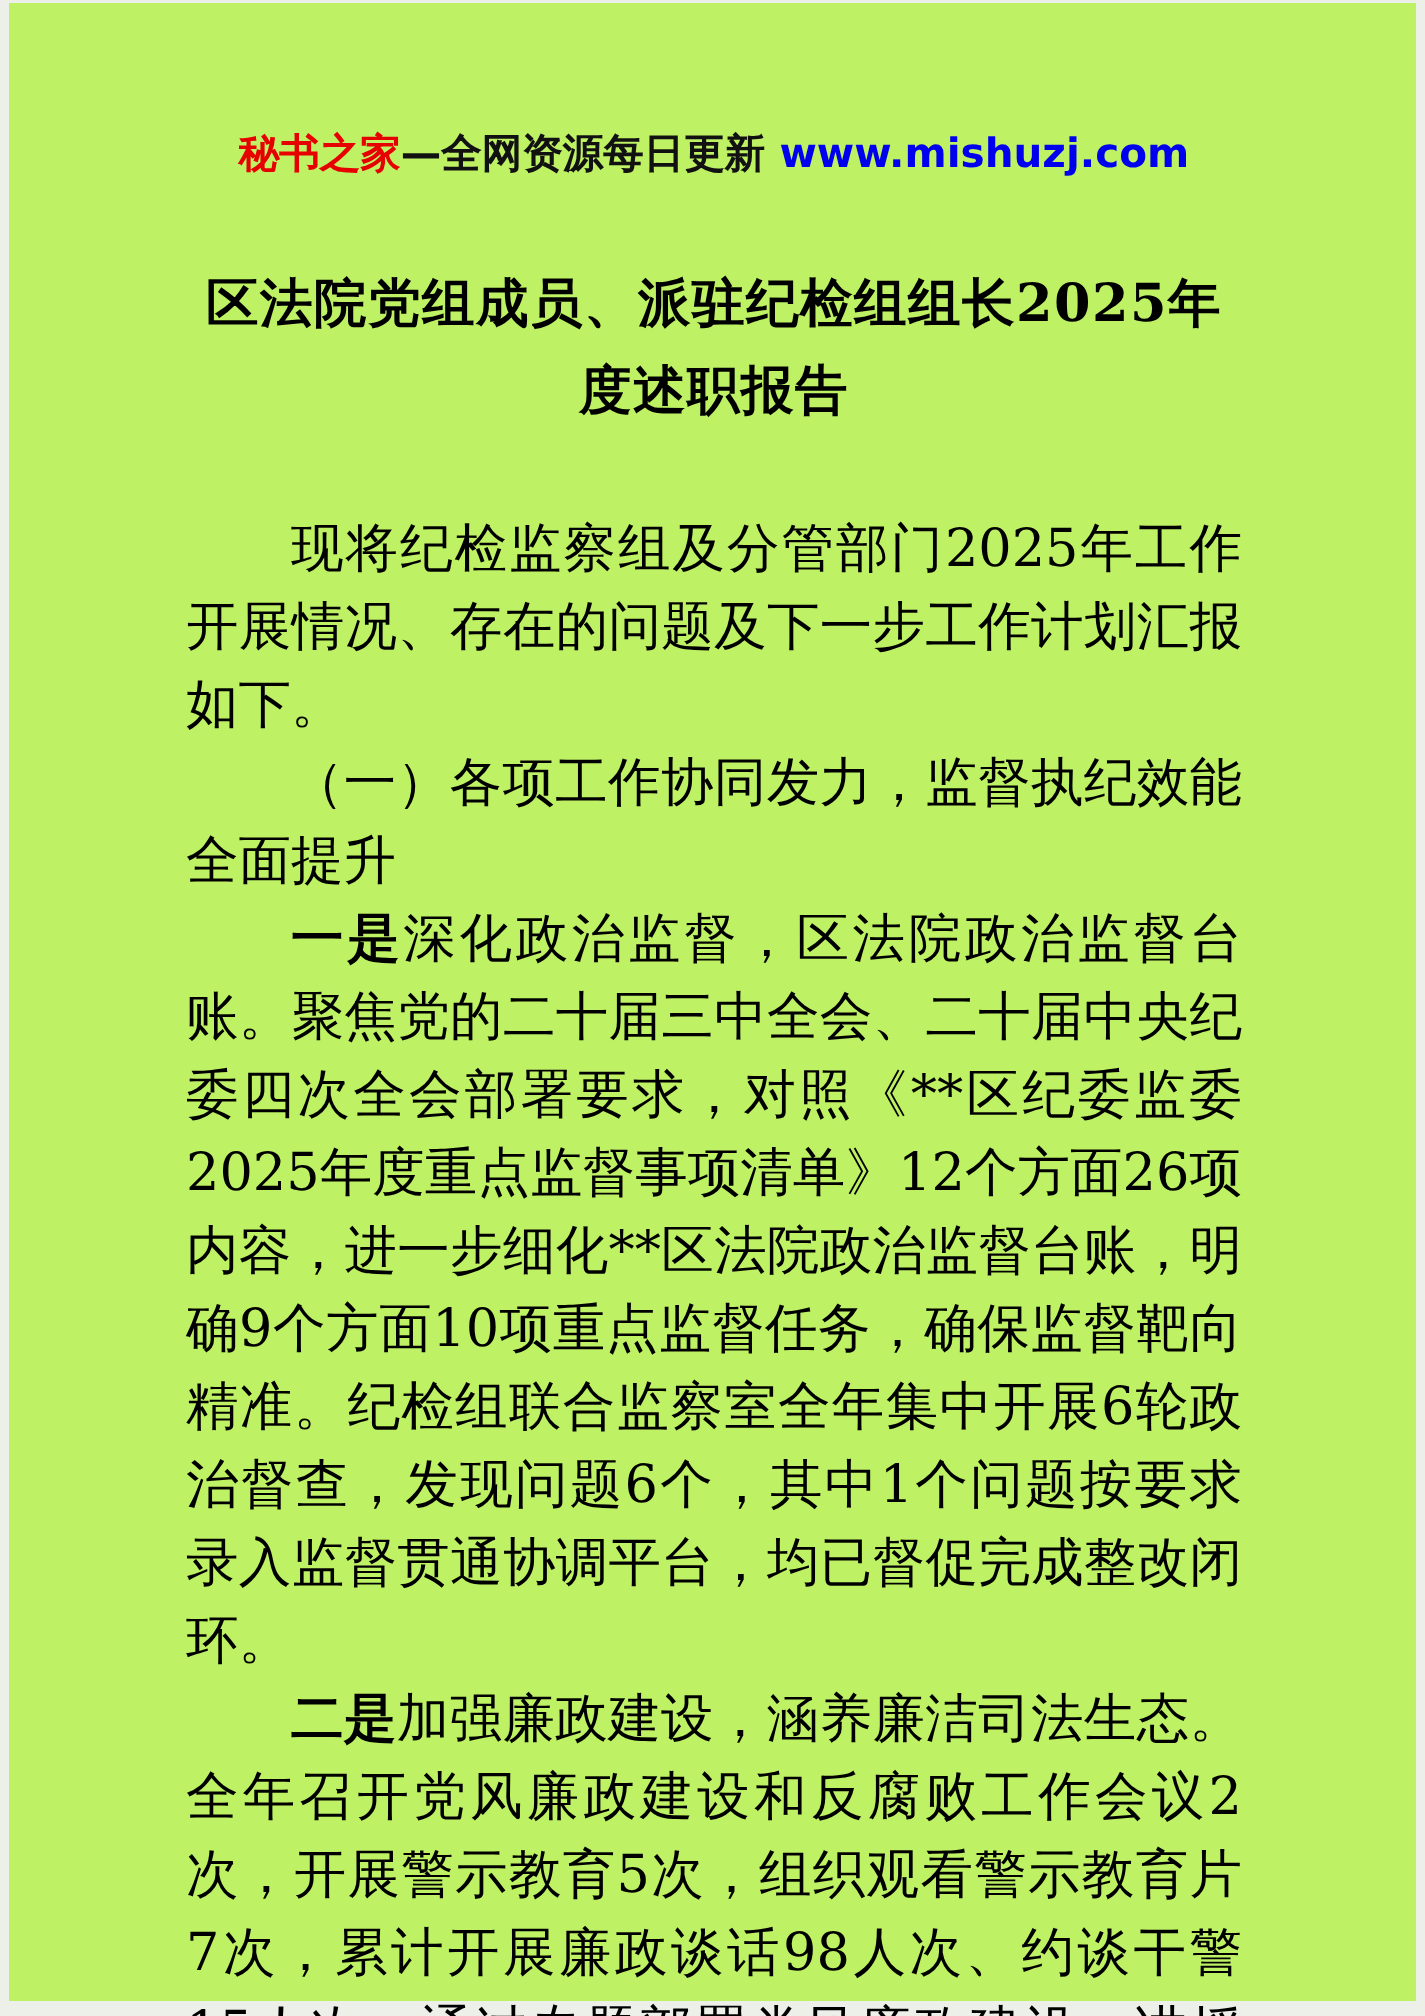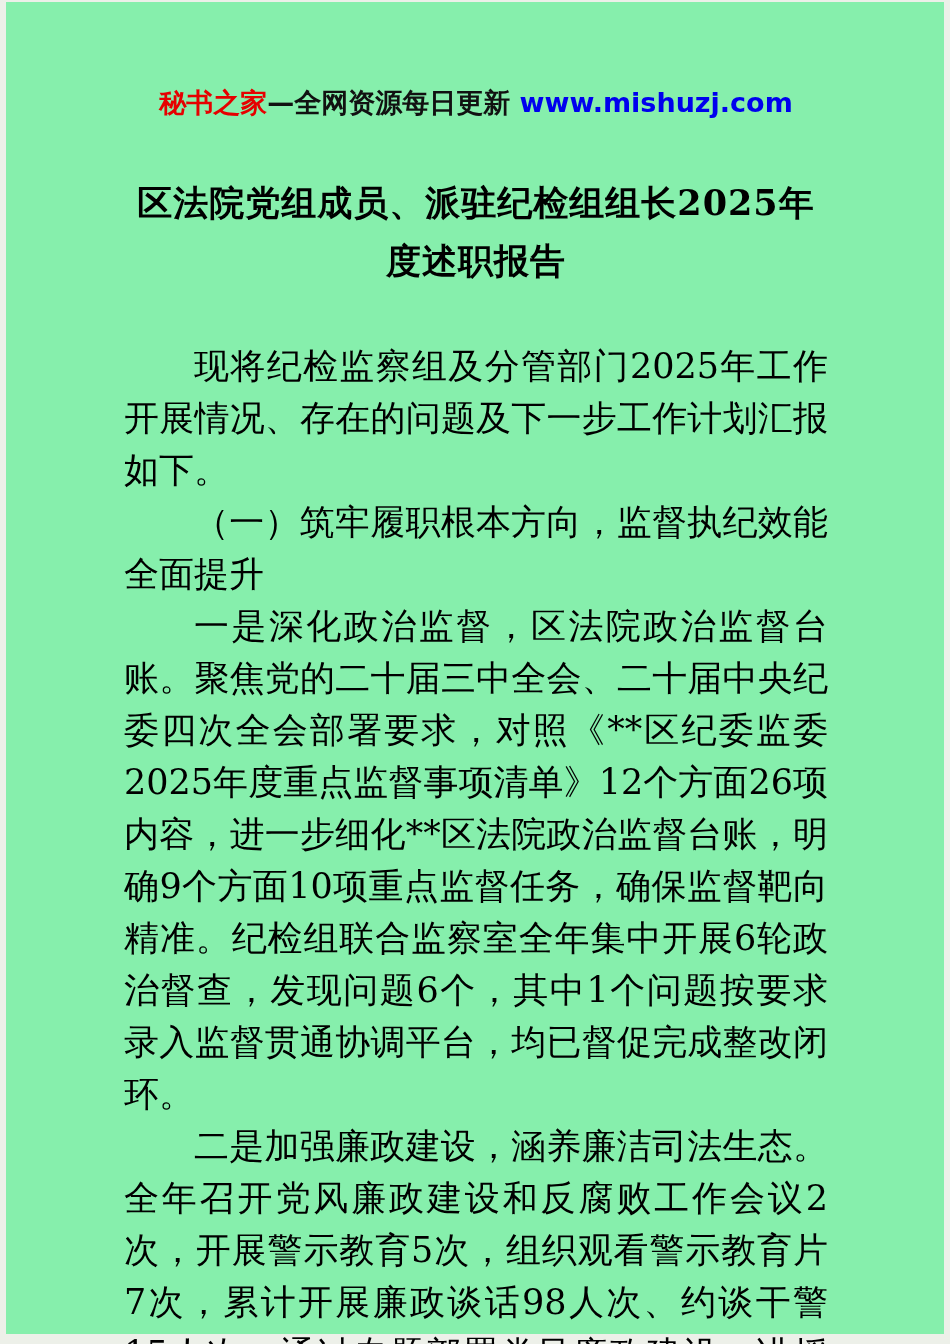--- a/index.html
+++ b/index.html
@@ -9,21 +9,21 @@
     height: 1344px;
     background: #edf0e9;
     overflow: hidden;
     font-family: "DejaVu Serif", "Liberation Serif", serif;
     color: #000;
   }
   .page {
     width: 938px;
     height: 1332px;
     margin: 2px 6px 10px 6px;
-    background: #86efac;
+    background: #bef264;
     padding: 84px 116px 60px 118px;
   }
   .site-header {
     text-align: center;
     font-family: "DejaVu Sans", "Liberation Sans", sans-serif;
     font-weight: bold;
     font-size: 27px;
     line-height: 34px;
     white-space: nowrap;
   }
@@ -42,33 +42,33 @@
   .doc-body {
     margin-top: 50px;
     font-size: 35px;
     line-height: 52px;
     text-align: justify;
   }
   .doc-body p {
     text-indent: 2em;
     margin: 0;
   }
-  .doc-body .lead { font-weight: normal; }
+  .doc-body .lead { font-weight: bold; }
 </style>
 </head>
 <body>
 
 <div class="page">
 
   <div class="site-header">
     <span class="brand">秘书之家</span><span class="tagline">—全网资源每日更新 </span><span class="url">www.mishuzj.com</span>
   </div>
 
   <h1 class="doc-title">区法院党组成员、派驻纪检组组长2025年度述职报告</h1>
 
   <div class="doc-body">
     <p>现将纪检监察组及分管部门2025年工作开展情况、存在的问题及下一步工作计划汇报如下。</p>
-    <p>（一）筑牢履职根本方向，监督执纪效能全面提升</p>
+    <p>（一）各项工作协同发力，监督执纪效能全面提升</p>
     <p><span class="lead">一是</span><span>深化政治监督，区法院政治监督台账。聚焦党的二十届三中全会、二十届中央纪委四次全会部署要求，对照《**区纪委监委2025年度重点监督事项清单》12个方面26项内容，进一步细化**区法院政治监督台账，明确9个方面10项重点监督任务，确保监督靶向精准。纪检组联合监察室全年集中开展6轮政治督查，发现问题6个，其中1个问题按要求录入监督贯通协调平台，均已督促完成整改闭环。</span></p>
     <p><span class="lead">二是</span><span>加强廉政建设，涵养廉洁司法生态。全年召开党风廉政建设和反腐败工作会议2次，开展警示教育5次，组织观看警示教育片7次，累计开展廉政谈话98人次、约谈干警15人次。通过专题部署党风廉政建设、讲授廉政党课、通报剖析典型案例、开展常态化廉政谈话等举措，层层传导压力，推动干警将廉洁司法要求内化为政治自觉、外化为行动自觉。</span></p>
   </div>
 
 </div>
 
 </body></html>

